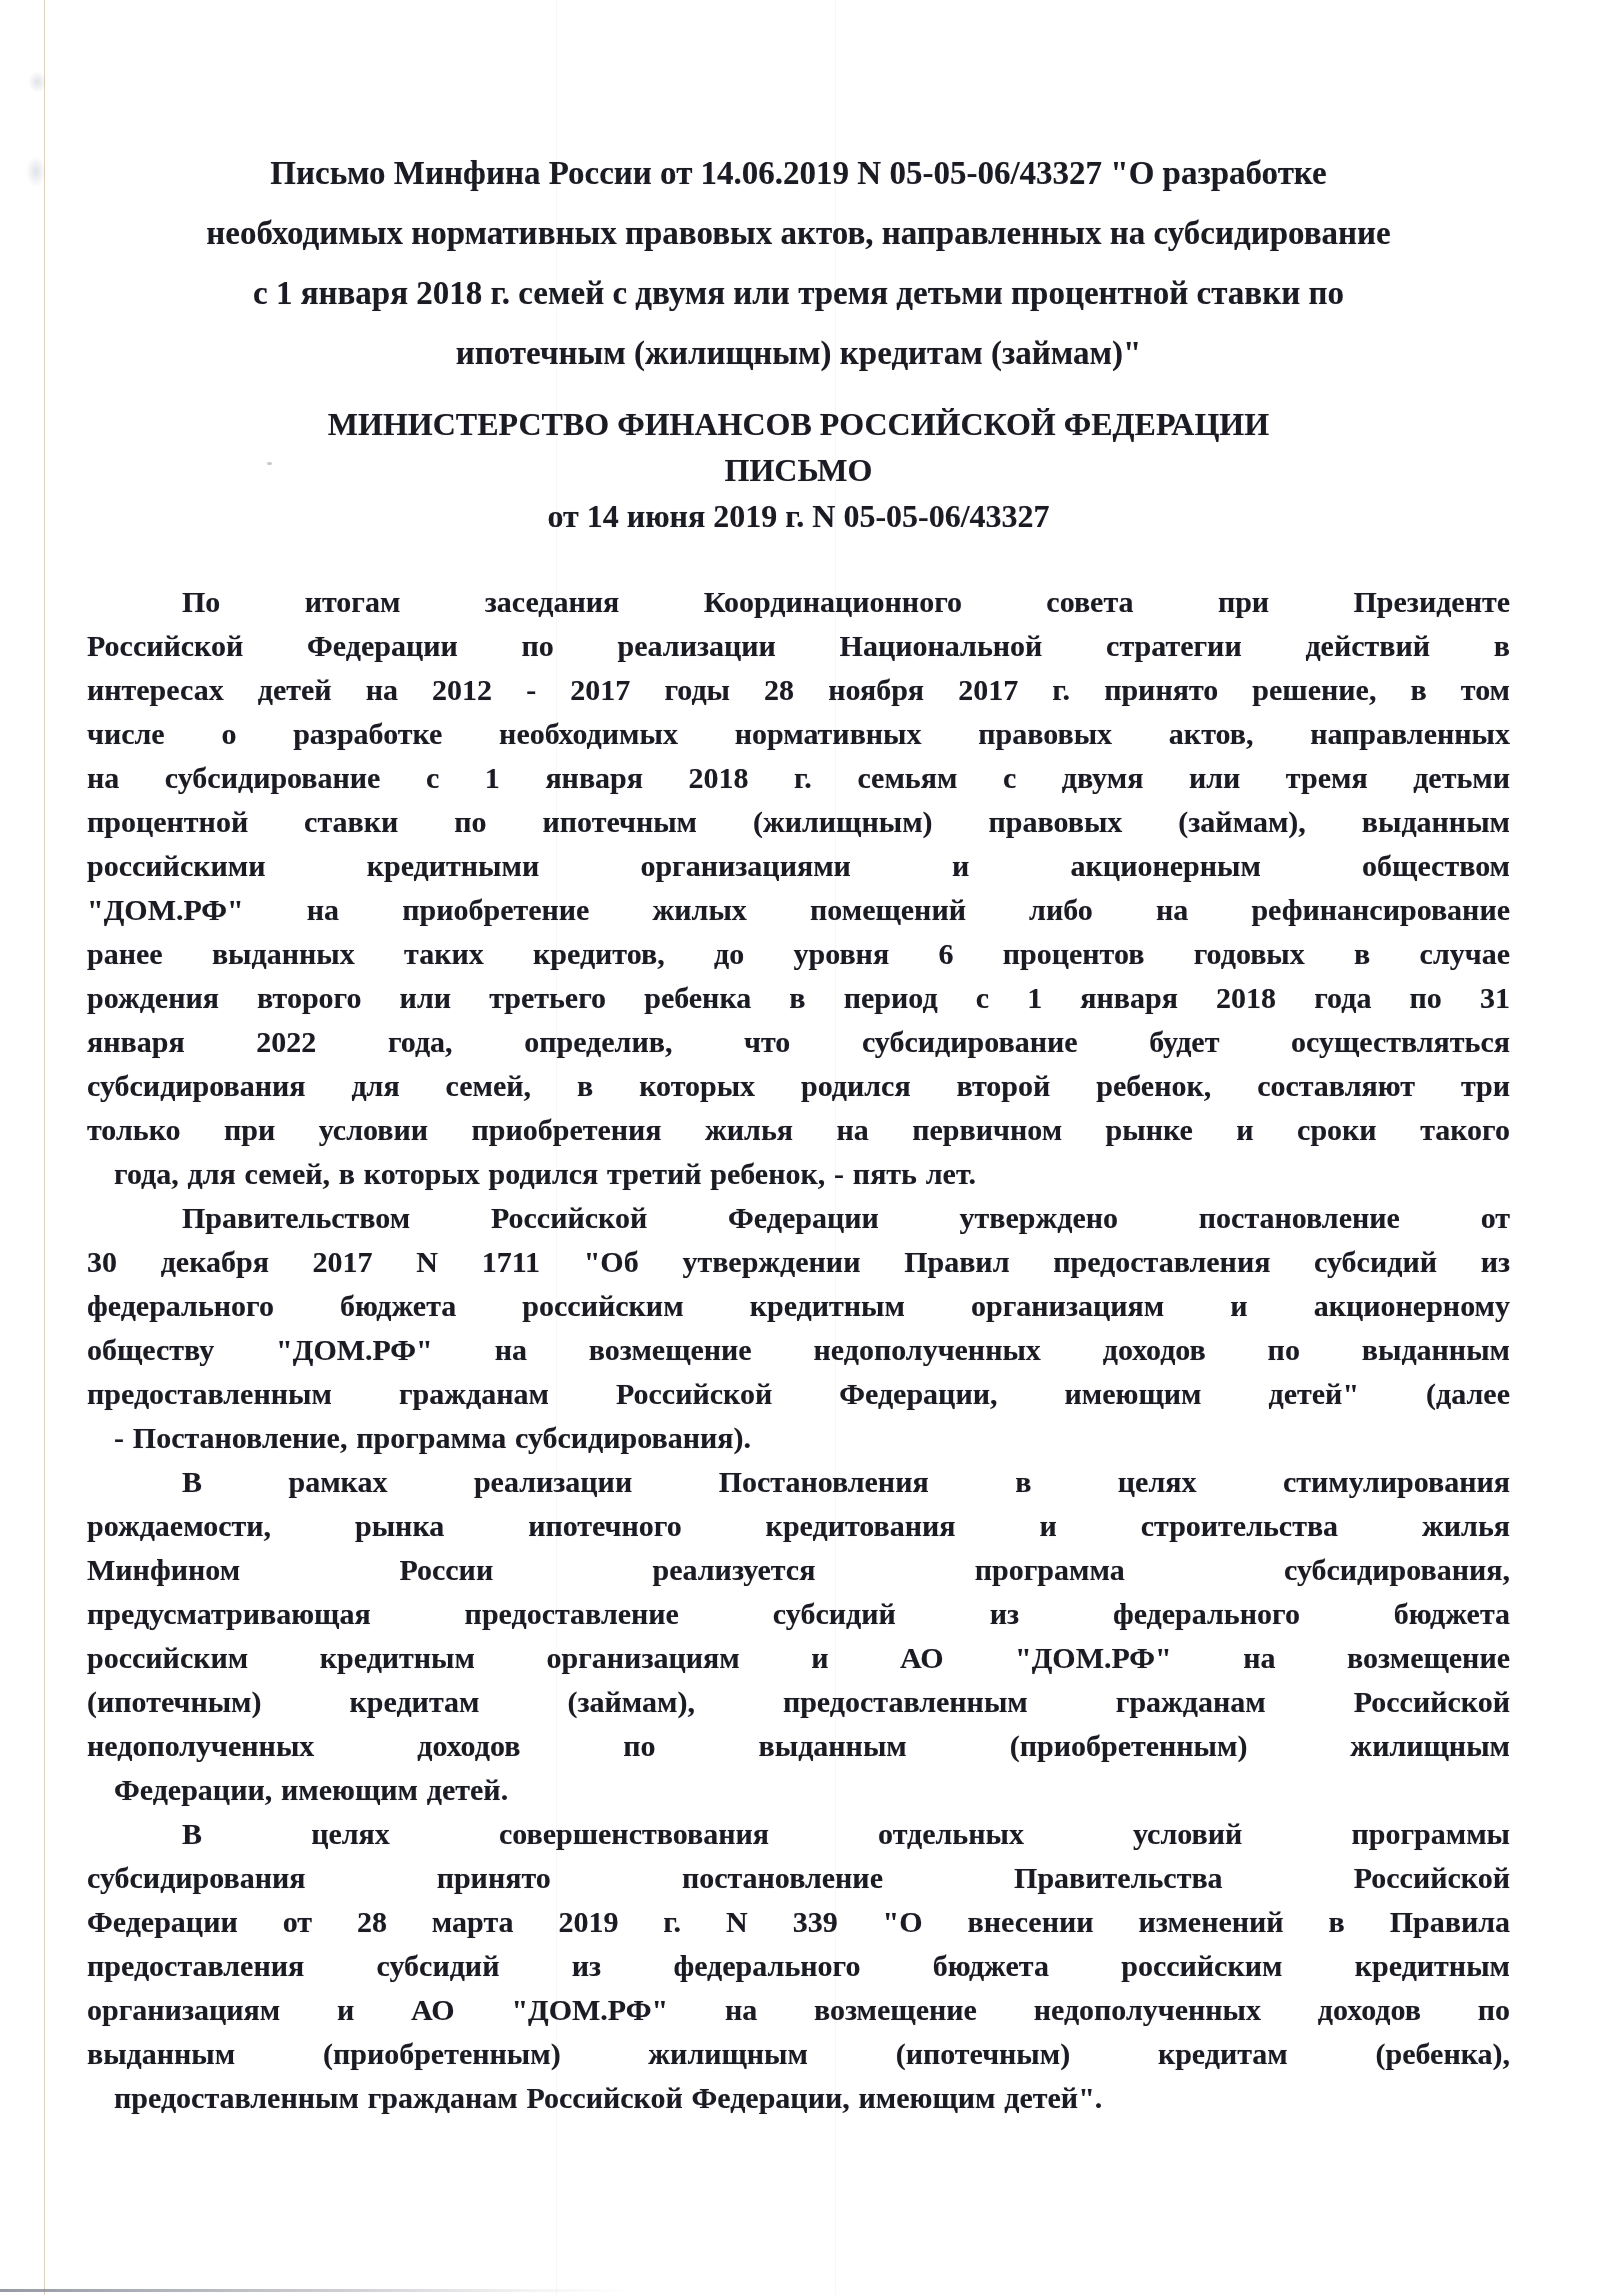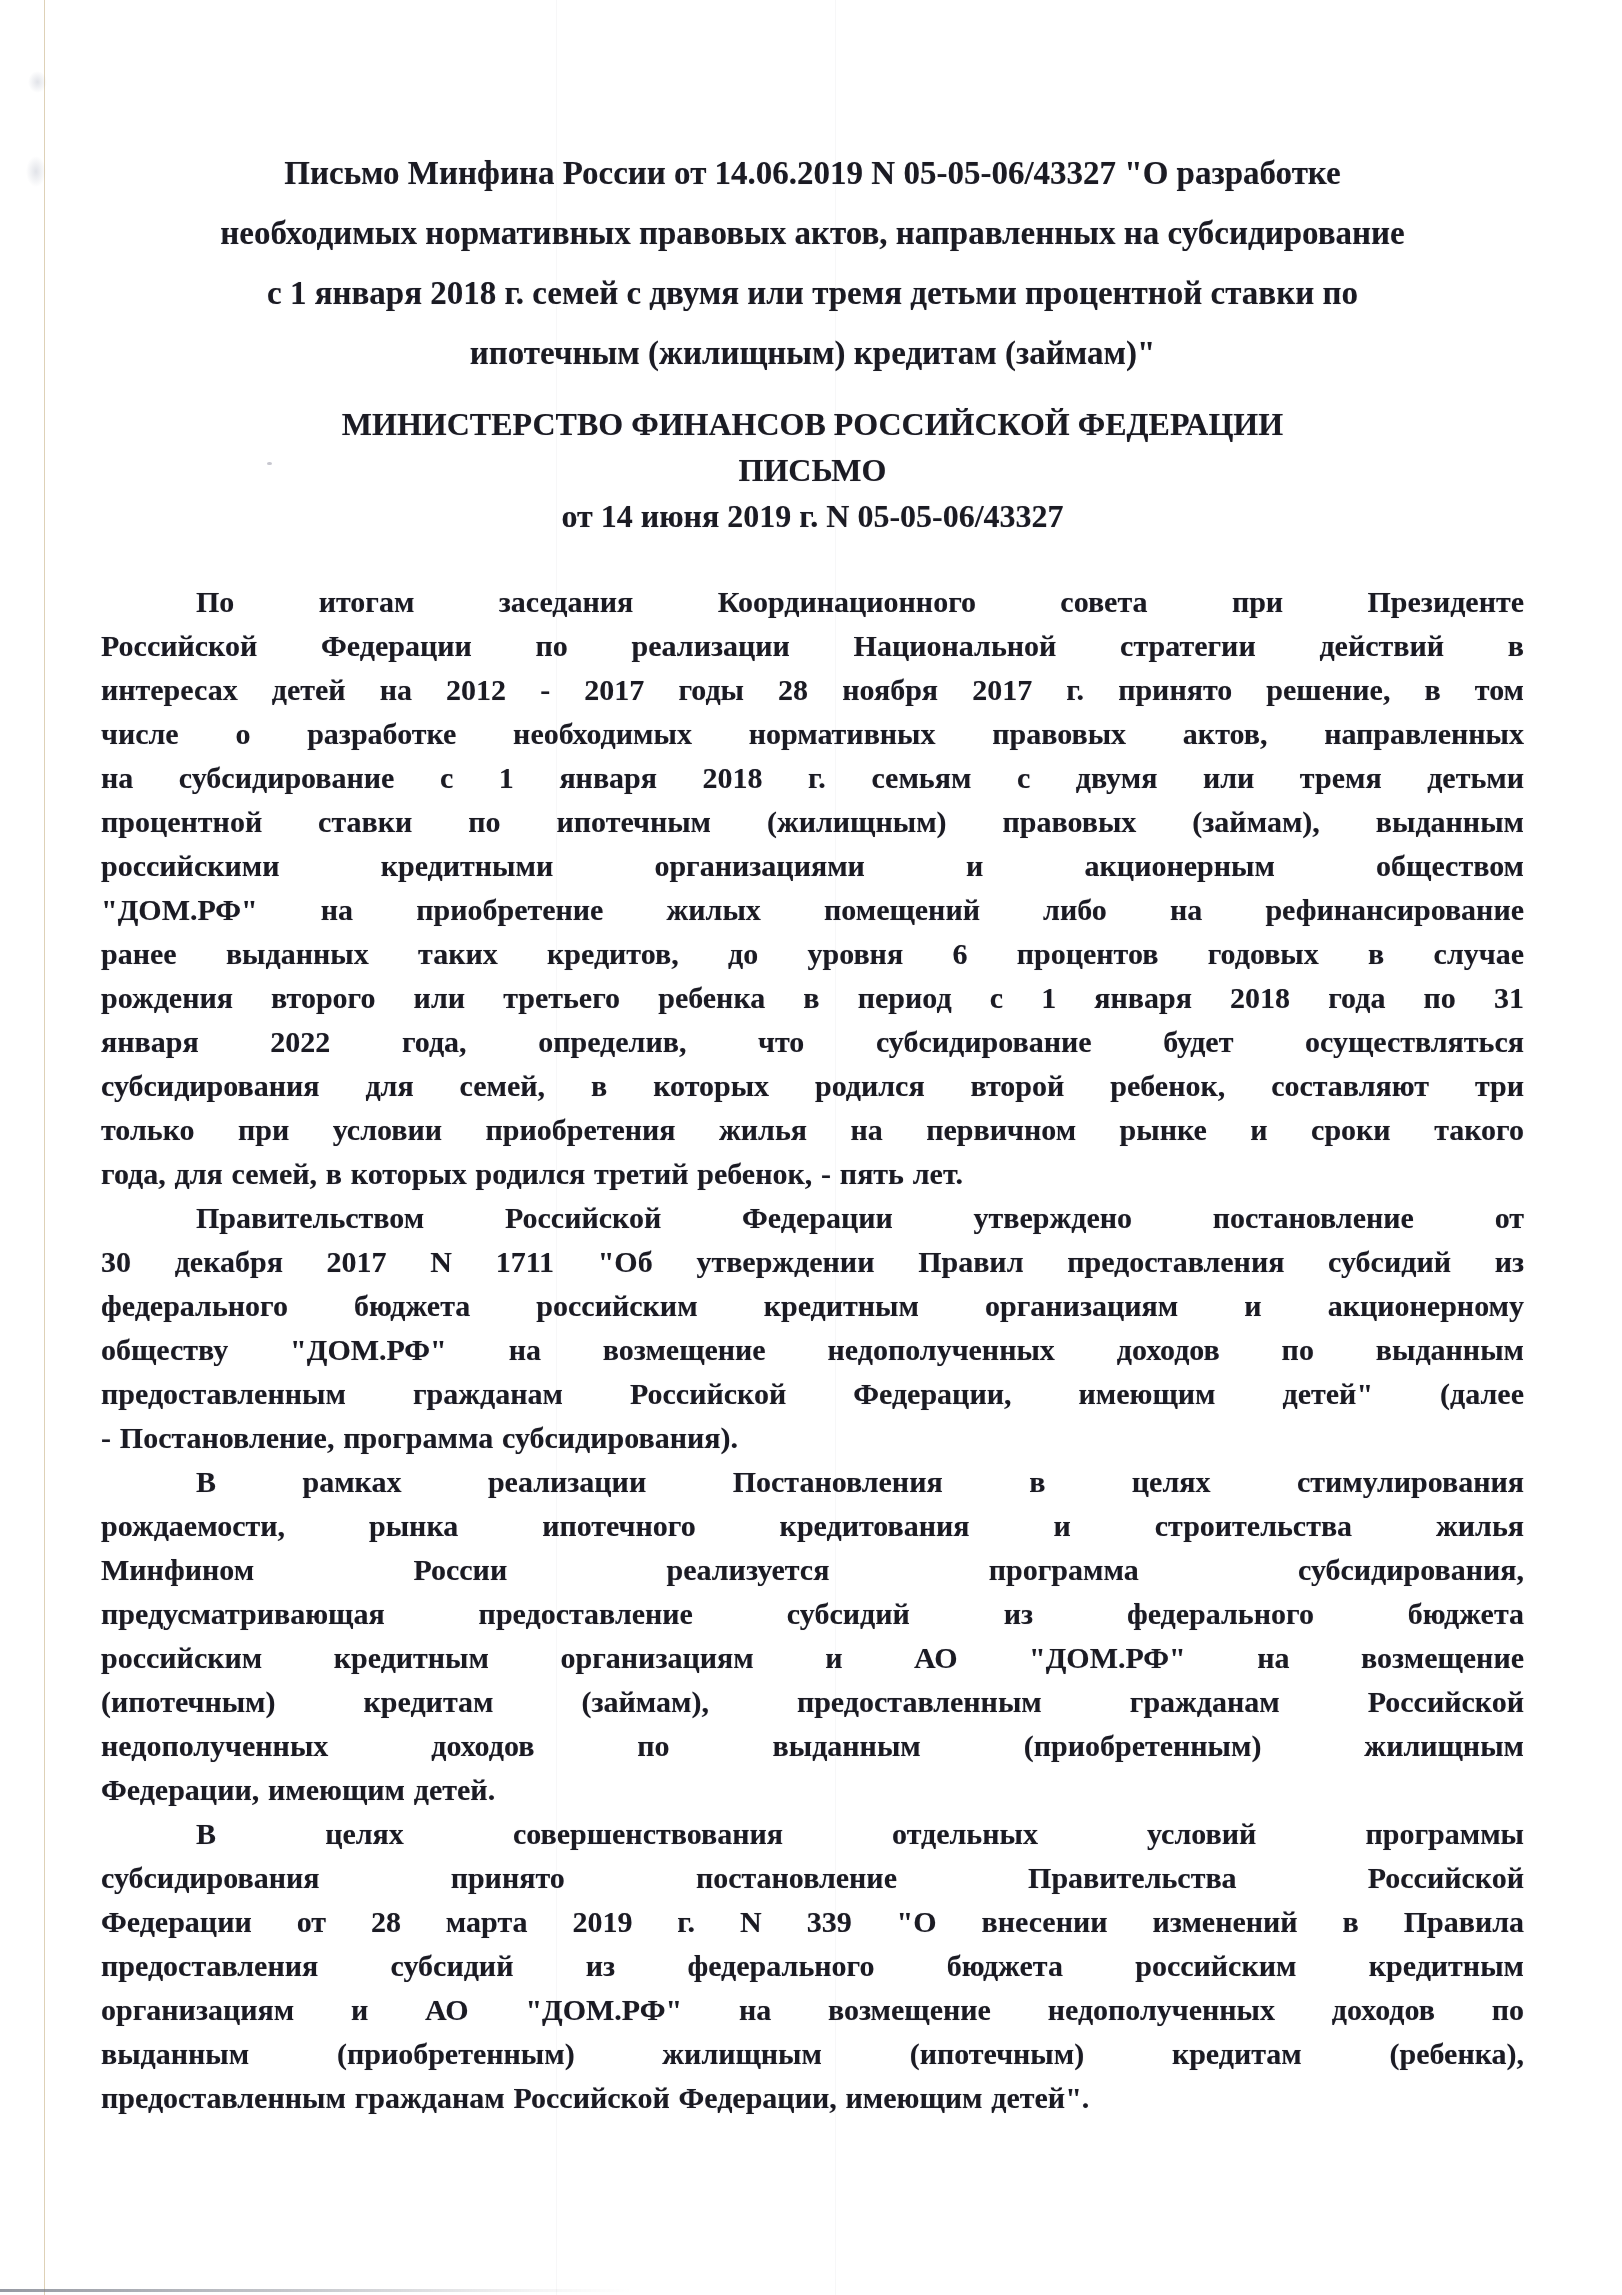--- a/index.html
+++ b/index.html
@@ -31,21 +31,21 @@
   }
   .smudge-1 { left: 27.5px; top: 71px; }
   .smudge-2 { left: 26px; top: 156px; height: 31px; }
   .speck {
     position: absolute; left: 267px; top: 462px; width: 4.6px; height: 3.3px; border-radius: 50%;
     background: rgba(70,70,95,0.3); filter: blur(0.7px);
   }
 
   
   .doc {
-    position: absolute; left: 101px; top: 143px; width: 1423px;
+    position: absolute; left: 87px; top: 143px; width: 1423px;
     text-shadow: 0 0 0.8px rgba(25, 25, 55, 0.35);
   }
   .title-block { }
   .title-line {
     font-weight: bold; font-size: 33px; line-height: 60px;
     text-align: center; white-space: nowrap;
   }
   .heading-block { margin-top: 18px; }
   .heading-line {
     font-weight: bold; font-size: 32px; line-height: 46px;
@@ -53,21 +53,21 @@
   }
   .body-block { margin-top: 41px; }
   .paragraph { margin: 0; }
   .line {
     font-size: 30px; line-height: 44px;
     text-align: justify; text-align-last: justify;
     word-spacing: 1.3px;
     font-weight: bold;
   }
   .line.indent { padding-left: 95px; }
-  .line.last { text-align-last: left; }
+  .line.last { text-align-last: left; margin-left: 27px; }
 </style>
 </head>
 <body>
 
 <div class="page">
 
   <div class="edge-line-left"></div>
   <div class="fold-line fold-1"></div>
   <div class="fold-line fold-2"></div>
   <div class="bottom-smear"></div>

